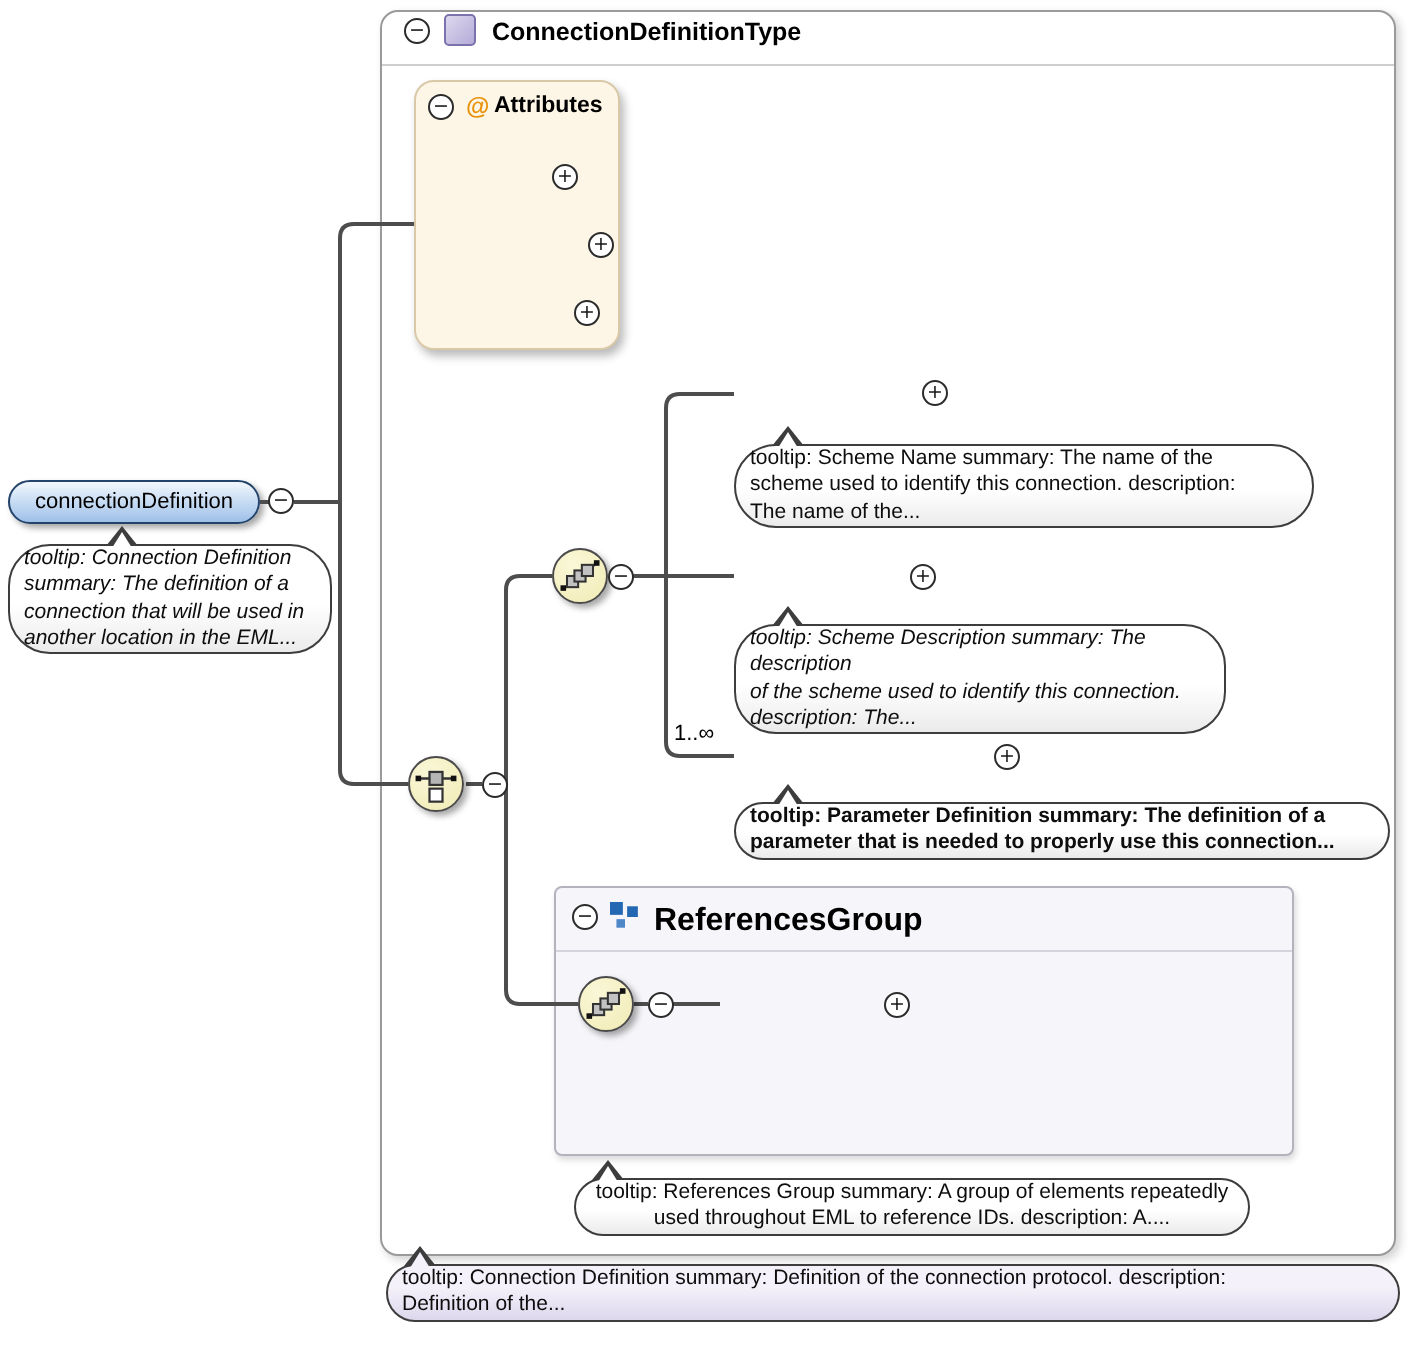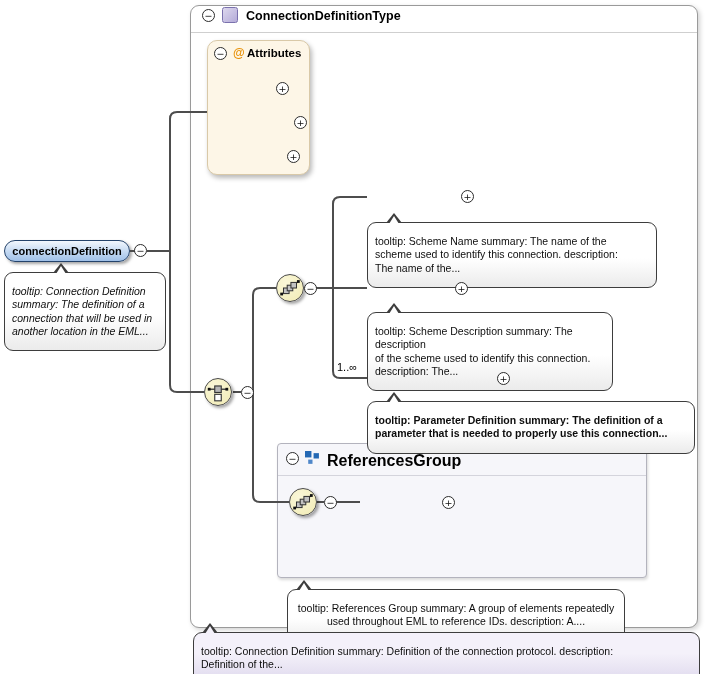--- a/index.html
+++ b/index.html
@@ -18,21 +18,21 @@
            border-radius:10px;box-shadow:2px 3px 5px rgba(0,0,0,0.28);z-index:1;}
 
   svg.wires{position:absolute;left:0;top:0;z-index:2;}
 
   .node,.tip,.circ,.bigcirc,.hdr,.occ{z-index:3;}
 
   .pill{position:absolute;box-sizing:border-box;height:22px;display:flex;align-items:center;
         justify-content:center;white-space:nowrap;
         background:linear-gradient(180deg,#f2f7fd 0%,#cbdef4 45%,#9fc0e8 100%);
         border:1.5px solid #24436b;border-radius:12px;
-        font-size:11px;font-weight:bold;color:#000;
+        font-size:11px;font-weight:normal;color:#000;
         box-shadow:2px 2px 3px rgba(0,0,0,0.35);}
 
   .attr-pill{position:absolute;box-sizing:border-box;height:22px;display:flex;align-items:center;
         gap:6px;padding:0 10px 0 9px;white-space:nowrap;
         background:linear-gradient(180deg,#fefbf4 0%,#fbecc9 45%,#f5d79c 100%);
         border:1px solid #c9a25e;border-radius:5px 13px 13px 5px;
         font-size:11px;font-weight:bold;color:#2e2410;
         box-shadow:2px 2px 3px rgba(0,0,0,0.28);}
   .attr-pill .at{color:#e8920a;}
 
@@ -41,21 +41,21 @@
         justify-content:center;font-size:9.5px;line-height:1;color:#111;
         font-family:"DejaVu Sans",sans-serif;}
 
   .bigcirc{position:absolute;width:28px;height:28px;box-sizing:border-box;border-radius:50%;
         background:radial-gradient(circle at 35% 30%,#faf7d8,#f1ebb4);
         border:1.5px solid #4a4a4a;box-shadow:2px 2px 3px rgba(0,0,0,0.35);
         display:flex;align-items:center;justify-content:center;}
 
   .tip{position:absolute;box-sizing:border-box;
        background:linear-gradient(180deg,#ffffff 55%,#ebebeb 100%);
-       border:1.4px solid #3d3d3d;border-radius:9px;padding:12px 7px;
+       border:1.4px solid #3d3d3d;border-radius:21px;padding:0 7px;
        font-size:10.5px;line-height:1.27;color:#0d0d0d;white-space:pre-line;}
   .tip::before{content:"";position:absolute;top:-10px;left:18px;width:0;height:0;
        border-left:8px solid transparent;border-right:8px solid transparent;
        border-bottom:10px solid #3d3d3d;}
   .tip::after{content:"";position:absolute;top:-7px;left:20.5px;width:0;height:0;
        border-left:5.5px solid transparent;border-right:5.5px solid transparent;
        border-bottom:8px solid #ffffff;}
   .tip.far::before{left:48px;} .tip.far::after{left:50.5px;}
   .tip.near::before{left:8px;} .tip.near::after{left:10.5px;}
   .tip.lavender{background:linear-gradient(180deg,#f4f1fa 40%,#ddd7ec 100%);}
@@ -177,21 +177,21 @@
     <span>+</span>
   </div>
   <div class="tip" style="left:367px;top:222px;width:290px;">tooltip: Scheme Name summary: The name of the
 scheme used to identify this connection. description:
 The name of the...</div>
 
   <div class="pill" style="left:367px;top:277px;width:86px;">description</div>
   <div class="circ" style="left:455px;top:282px;">
     <span>+</span>
   </div>
-  <div class="tip" style="left:367px;top:312px;width:246px;">tooltip: Scheme Description summary: The description
+  <div class="tip" style="left:367px;top:312px;width:246px;font-style:italic;">tooltip: Scheme Description summary: The description
 of the scheme used to identify this connection.
 description: The...</div>
 
   <div class="occ" style="left:337px;top:361px;">1..∞</div>
   <div class="pill" style="left:367px;top:367px;width:128px;">parameterDefinition</div>
   <div class="circ" style="left:497px;top:372px;">
     <span>+</span>
   </div>
   <div class="tip" style="left:367px;top:401px;width:328px;font-weight:bold;">tooltip: Parameter Definition summary: The definition of a
 parameter that is needed to properly use this connection...</div>

